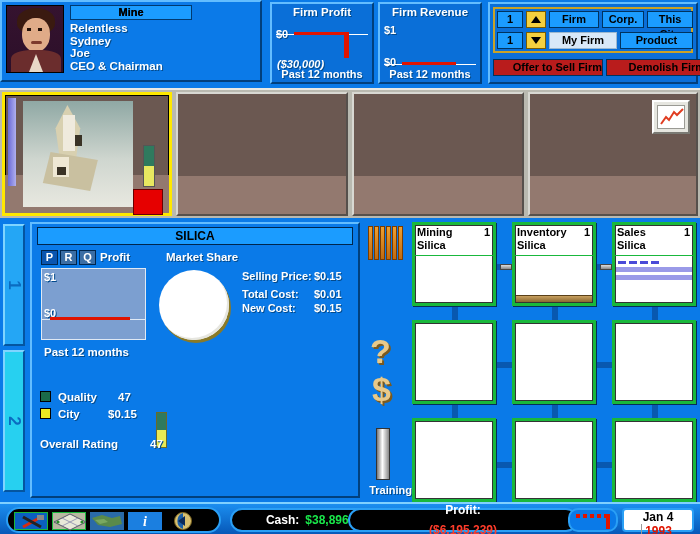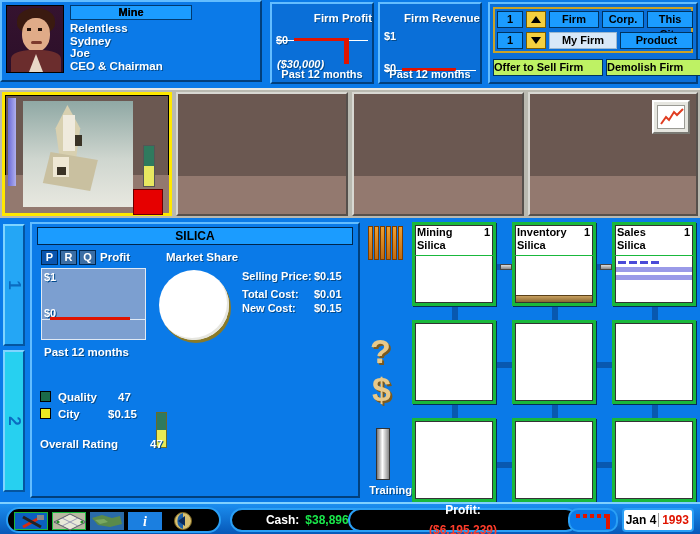--- a/index.html
+++ b/index.html
@@ -46,22 +46,22 @@
   .cube { position:absolute; width:13px; height:13px; }
   .cube.w { background:#fff; box-shadow:inset -1px -1px 0 #bbb; }
   .cube.r { background:#e32400; }
   .cube.k { background:#000; }
 
   
   .mini-panel { position:absolute; top:2px; width:104px; height:82px; background:#0a6fd8;
     border:2px solid; border-color:#63bdff #01407d #01407d #63bdff; }
   #profit-panel { left:270px; }
   #revenue-panel { left:378px; }
-  .mini-title { color:#fff; font-size:11.5px; font-weight:bold; text-align:right;
-    margin-top:8px; text-shadow:1px 1px 0 #034a8c; }
+  .mini-title { color:#fff; font-size:11.5px; font-weight:bold; text-align:center;
+    margin-top:2px; text-shadow:1px 1px 0 #034a8c; }
   .mini-plot { position:relative; margin:2px 4px 0 4px; height:40px; }
   .axis-label { position:absolute; left:0; color:#fff; font-size:11px; font-weight:bold;
     text-shadow:1px 1px 0 #034a8c; }
   .hline { position:absolute; left:0; right:0; height:1px; background:#fff; }
   .redline { position:absolute; height:3px; background:#e01400; }
   .redbar { position:absolute; width:5px; background:#e01400; }
   .mini-foot { color:#fff; font-size:11px; font-weight:bold; text-align:center;
     text-shadow:1px 1px 0 #034a8c; position:absolute; bottom:2px; left:0; right:0; }
   .mini-sub { position:absolute; left:5px; color:#fff; font-size:11px; font-weight:bold;
     text-shadow:1px 1px 0 #034a8c;font-style:italic; }
@@ -76,22 +76,22 @@
     border:1px solid #00335f; color:#000; font-size:11px; font-weight:bold;
     text-align:center; line-height:15px; }
   .arrowbtn { position:absolute; width:20px; height:17px; background:#f4d03f;
     border:1px solid #7a5c00; display:flex; align-items:center; justify-content:center; }
   .arrowbtn .tri { width:0;height:0;border-left:5px solid transparent;border-right:5px solid transparent; }
   .tri-up { border-bottom:7px solid #000; }
   .tri-dn { border-top:7px solid #000; }
   .cbtn { position:absolute; height:17px; background:#1b9cff; border:1px solid #00335f;
     color:#000; font-size:11px; font-weight:bold; text-align:center; line-height:15px; }
   .cbtn.sel { background:#d8e8f8; border-color:#9cb8d0; }
-  .wide-btn { position:absolute; height:17px; background:#bef264; border:1px solid #00335f;
-    color:#000; font-size:11px; font-weight:bold; text-align:left; line-height:15px; }
+  .wide-btn { position:absolute; height:17px; background:#b91c1c; border:1px solid #00335f;
+    color:#000; font-size:11px; font-weight:bold; text-align:right; line-height:15px; }
 
   
   #strip { position:absolute; left:0px; top:88px; width:700px; height:130px;
     background:#b9b9b0; border-top:2px solid #e9e9e4; }
   .slot { position:absolute; top:2px; height:124px; background:#6b5851;
     border:2px solid; border-color:#d8d8d2 #56504c #56504c #d8d8d2; }
   .slot .floor { position:absolute; left:0; right:0; bottom:0; height:38px; background:#93796f; }
   #slot0 { left:2px; width:170px; border:3px solid #ffe800; }
   #slot0 .inner-edge { position:absolute; inset:0; border:1px solid #000; }
   #slot1 { left:176px; width:172px; }
@@ -208,21 +208,21 @@
   #profit-box { left:340px; width:230px; left:348px;flex-direction:column; }
   .m-label { color:#fff; }
   .m-green { color:#19e84a; }
   .m-red { color:#ff3c2a; }
   #speed-widget { position:absolute; left:568px; top:4px; width:50px; height:24px;
     background:#0a7ae8; border-radius:10px; border:2px solid #2a9ff5; }
   .spdot { position:absolute; top:4px; width:4px; height:4px; background:#e01400; }
   #spbar { position:absolute; right:6px; top:4px; width:4px; height:15px; background:#e01400; }
   #date-box { position:absolute; left:622px; top:4px; width:72px; height:24px;
     background:#fff; border-radius:4px; border:2px solid #2a9ff5;
-    display:flex; align-items:center; }
+    display:flex; align-items:center;flex-direction:column; }
   #date-day { flex:1; text-align:center; color:#000; font-size:12px; font-weight:bold; }
   #date-year { width:34px; text-align:center; color:#e01400; font-size:12px; font-weight:bold;
     border-left:1px solid #999; }
 </style>
 </head>
 <body>
 
 <div id="app">
 
   <div class="topbar">

